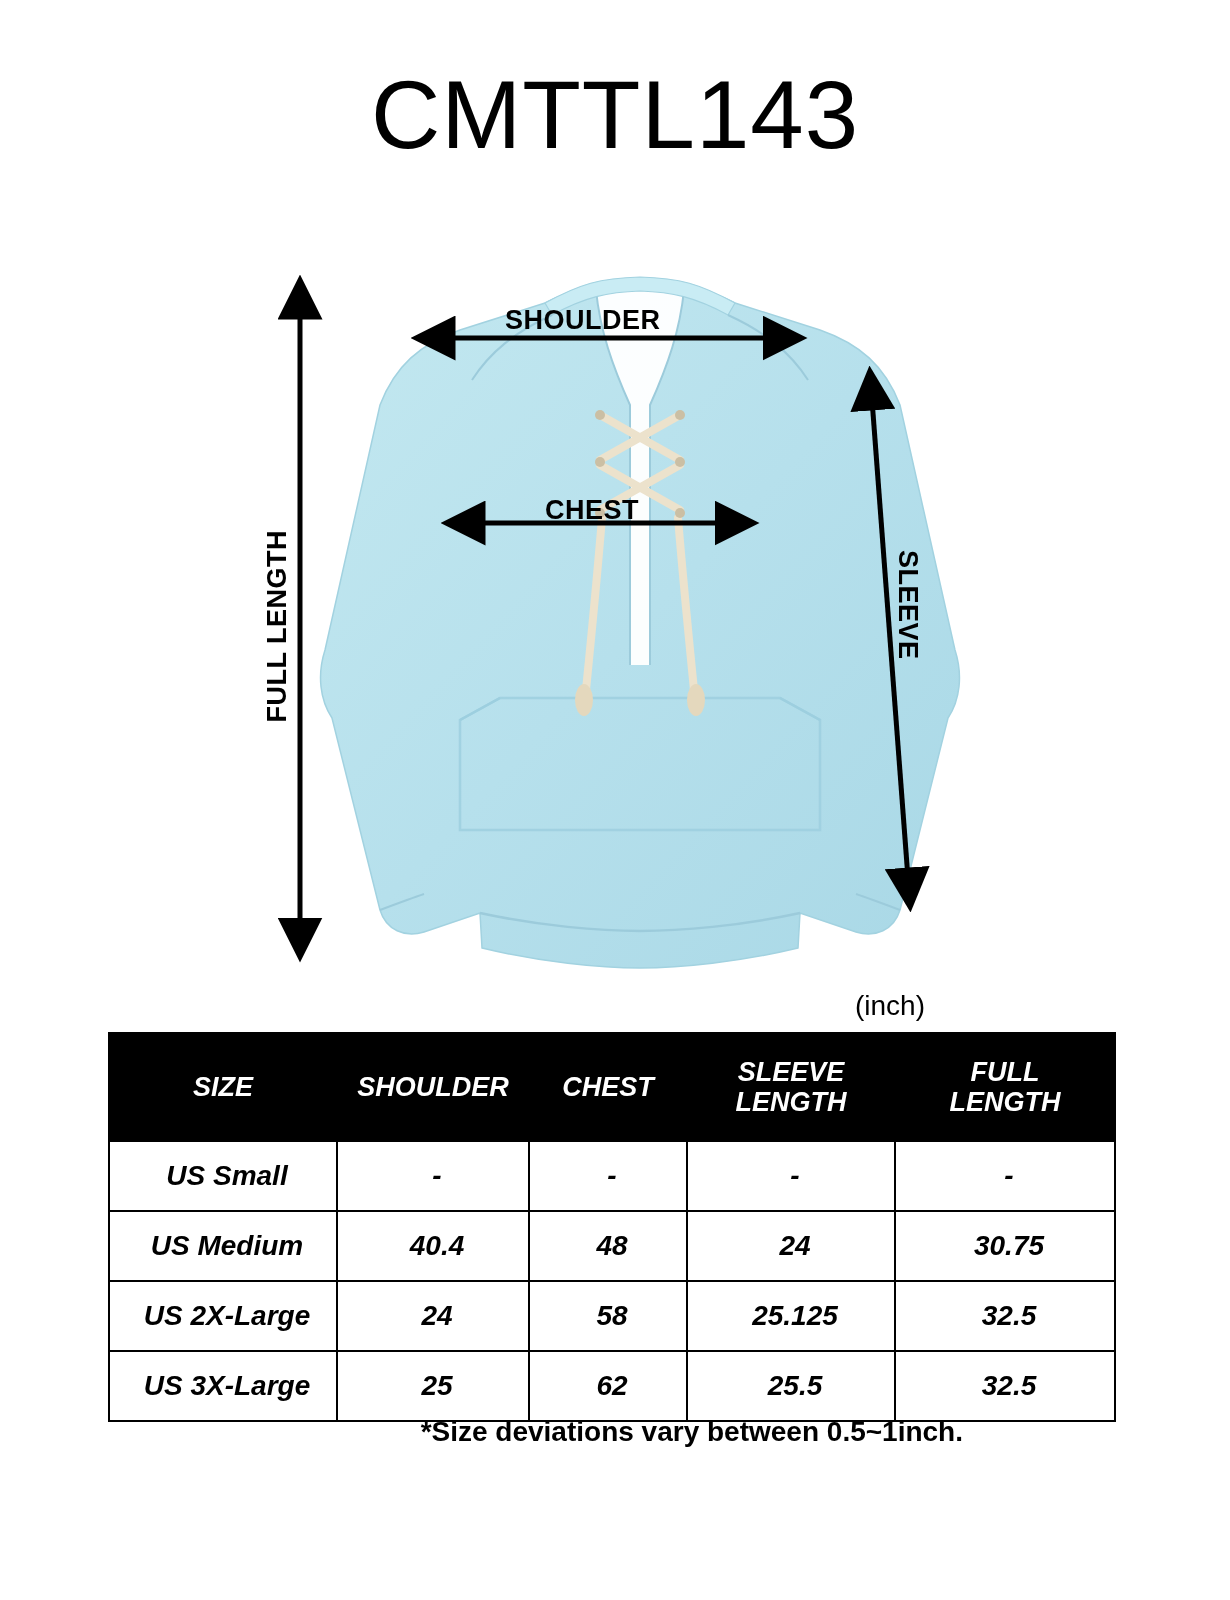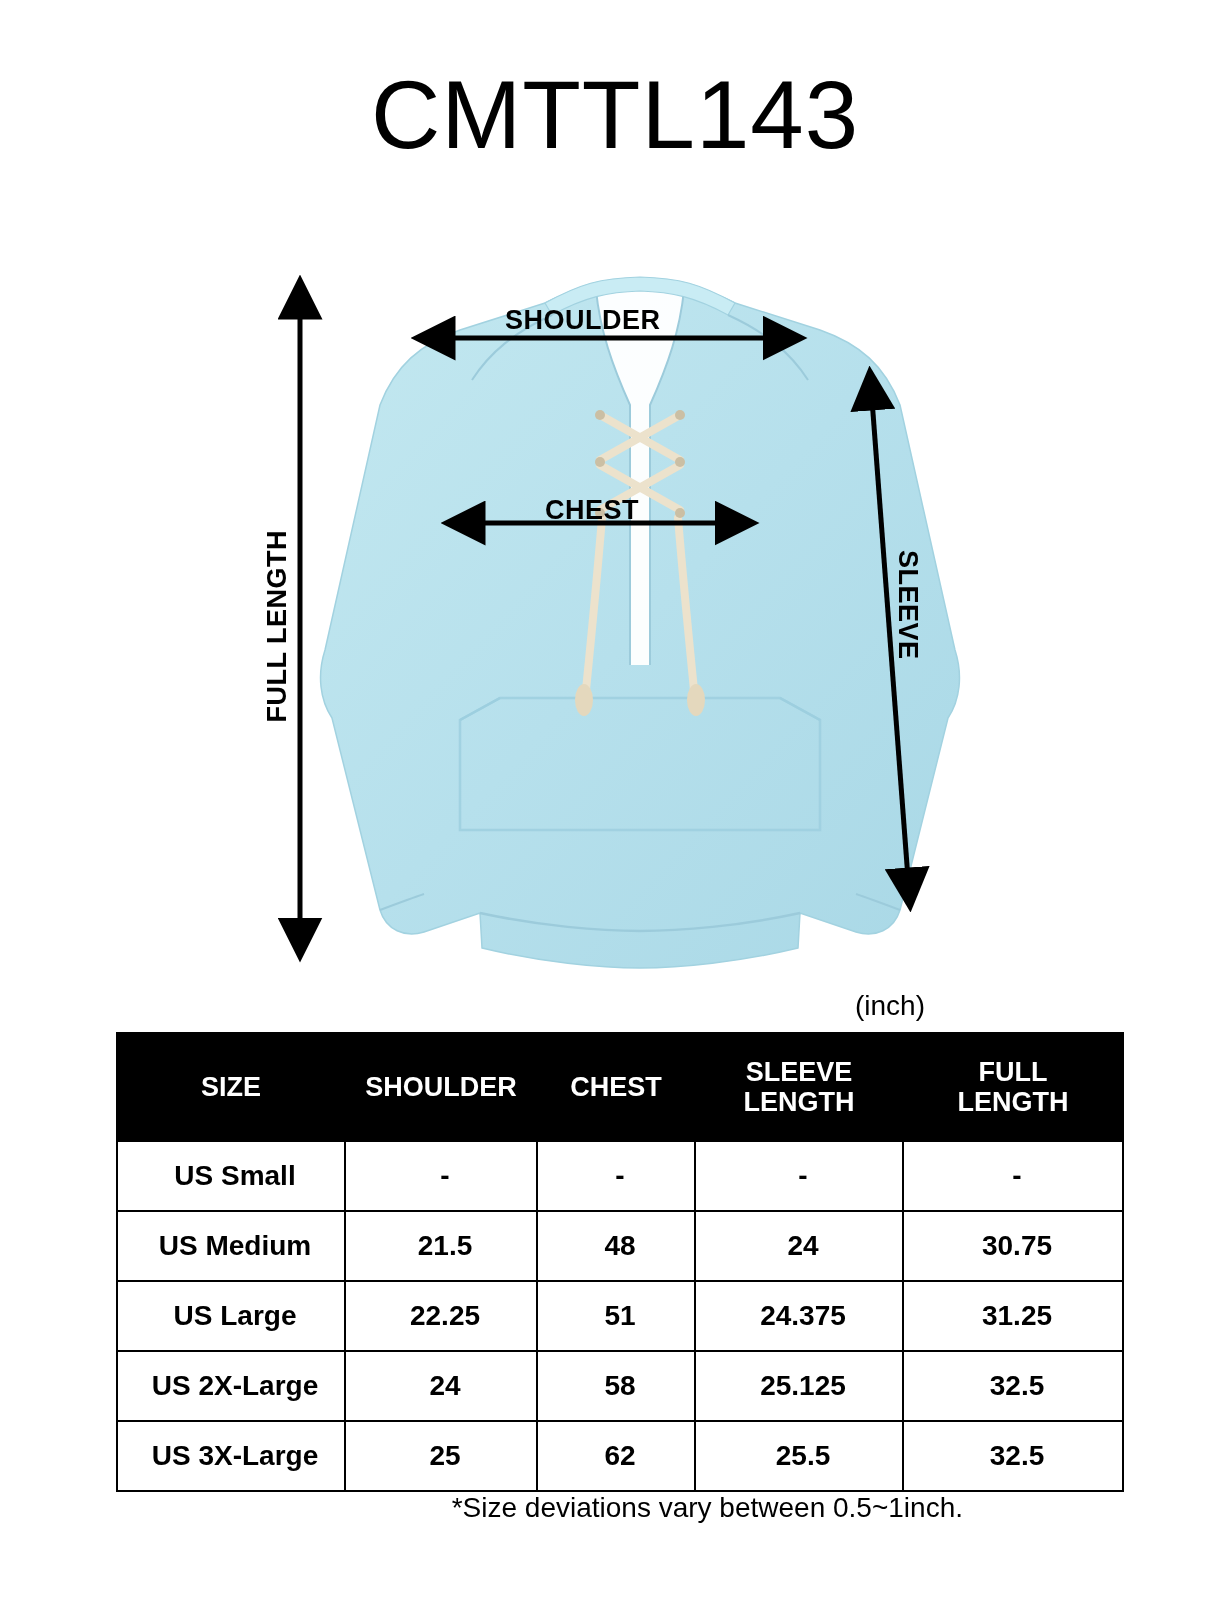--- a/index.html
+++ b/index.html
@@ -91,22 +91,23 @@
     right: 148px;
     font-size: 28px;
     font-weight: normal;
     color: #000;
   }
 
   
   .table-wrap {
     position: absolute;
     top: 1032px;
-    left: 116px;
+    left: 108px;
     width: 1006px;
+    font-style: italic;
   }
   table.size-table {
     border-collapse: collapse;
     width: 1006px;
     table-layout: fixed;
   }
   table.size-table th,
   table.size-table td {
     border: 2px solid #000;
     text-align: center;
@@ -129,24 +130,24 @@
     background: #fff;
   }
   col.c-size  { width: 228px; }
   col.c-sh    { width: 192px; }
   col.c-ch    { width: 158px; }
   col.c-sl    { width: 208px; }
   col.c-fl    { width: 220px; }
 
   .footnote {
     position: absolute;
-    top: 1492px;
+    top: 1416px;
     right: 110px;
     font-size: 28px;
-    font-weight: normal;
+    font-weight: bold;
     color: #000;
   }
 </style>
 </head>
 <body>
 
 <div class="page">
 
   <div class="title">CMTTL143</div>
 
@@ -287,31 +288,24 @@
       <tbody>
         <tr>
           <td>US Small</td>
           <td>-</td>
           <td>-</td>
           <td>-</td>
           <td>-</td>
         </tr>
         <tr>
           <td>US Medium</td>
-          <td>21.5</td>
+          <td>40.4</td>
           <td>48</td>
           <td>24</td>
           <td>30.75</td>
-        </tr>
-        <tr>
-          <td>US Large</td>
-          <td>22.25</td>
-          <td>51</td>
-          <td>24.375</td>
-          <td>31.25</td>
         </tr>
         <tr>
           <td>US 2X-Large</td>
           <td>24</td>
           <td>58</td>
           <td>25.125</td>
           <td>32.5</td>
         </tr>
         <tr>
           <td>US 3X-Large</td>

